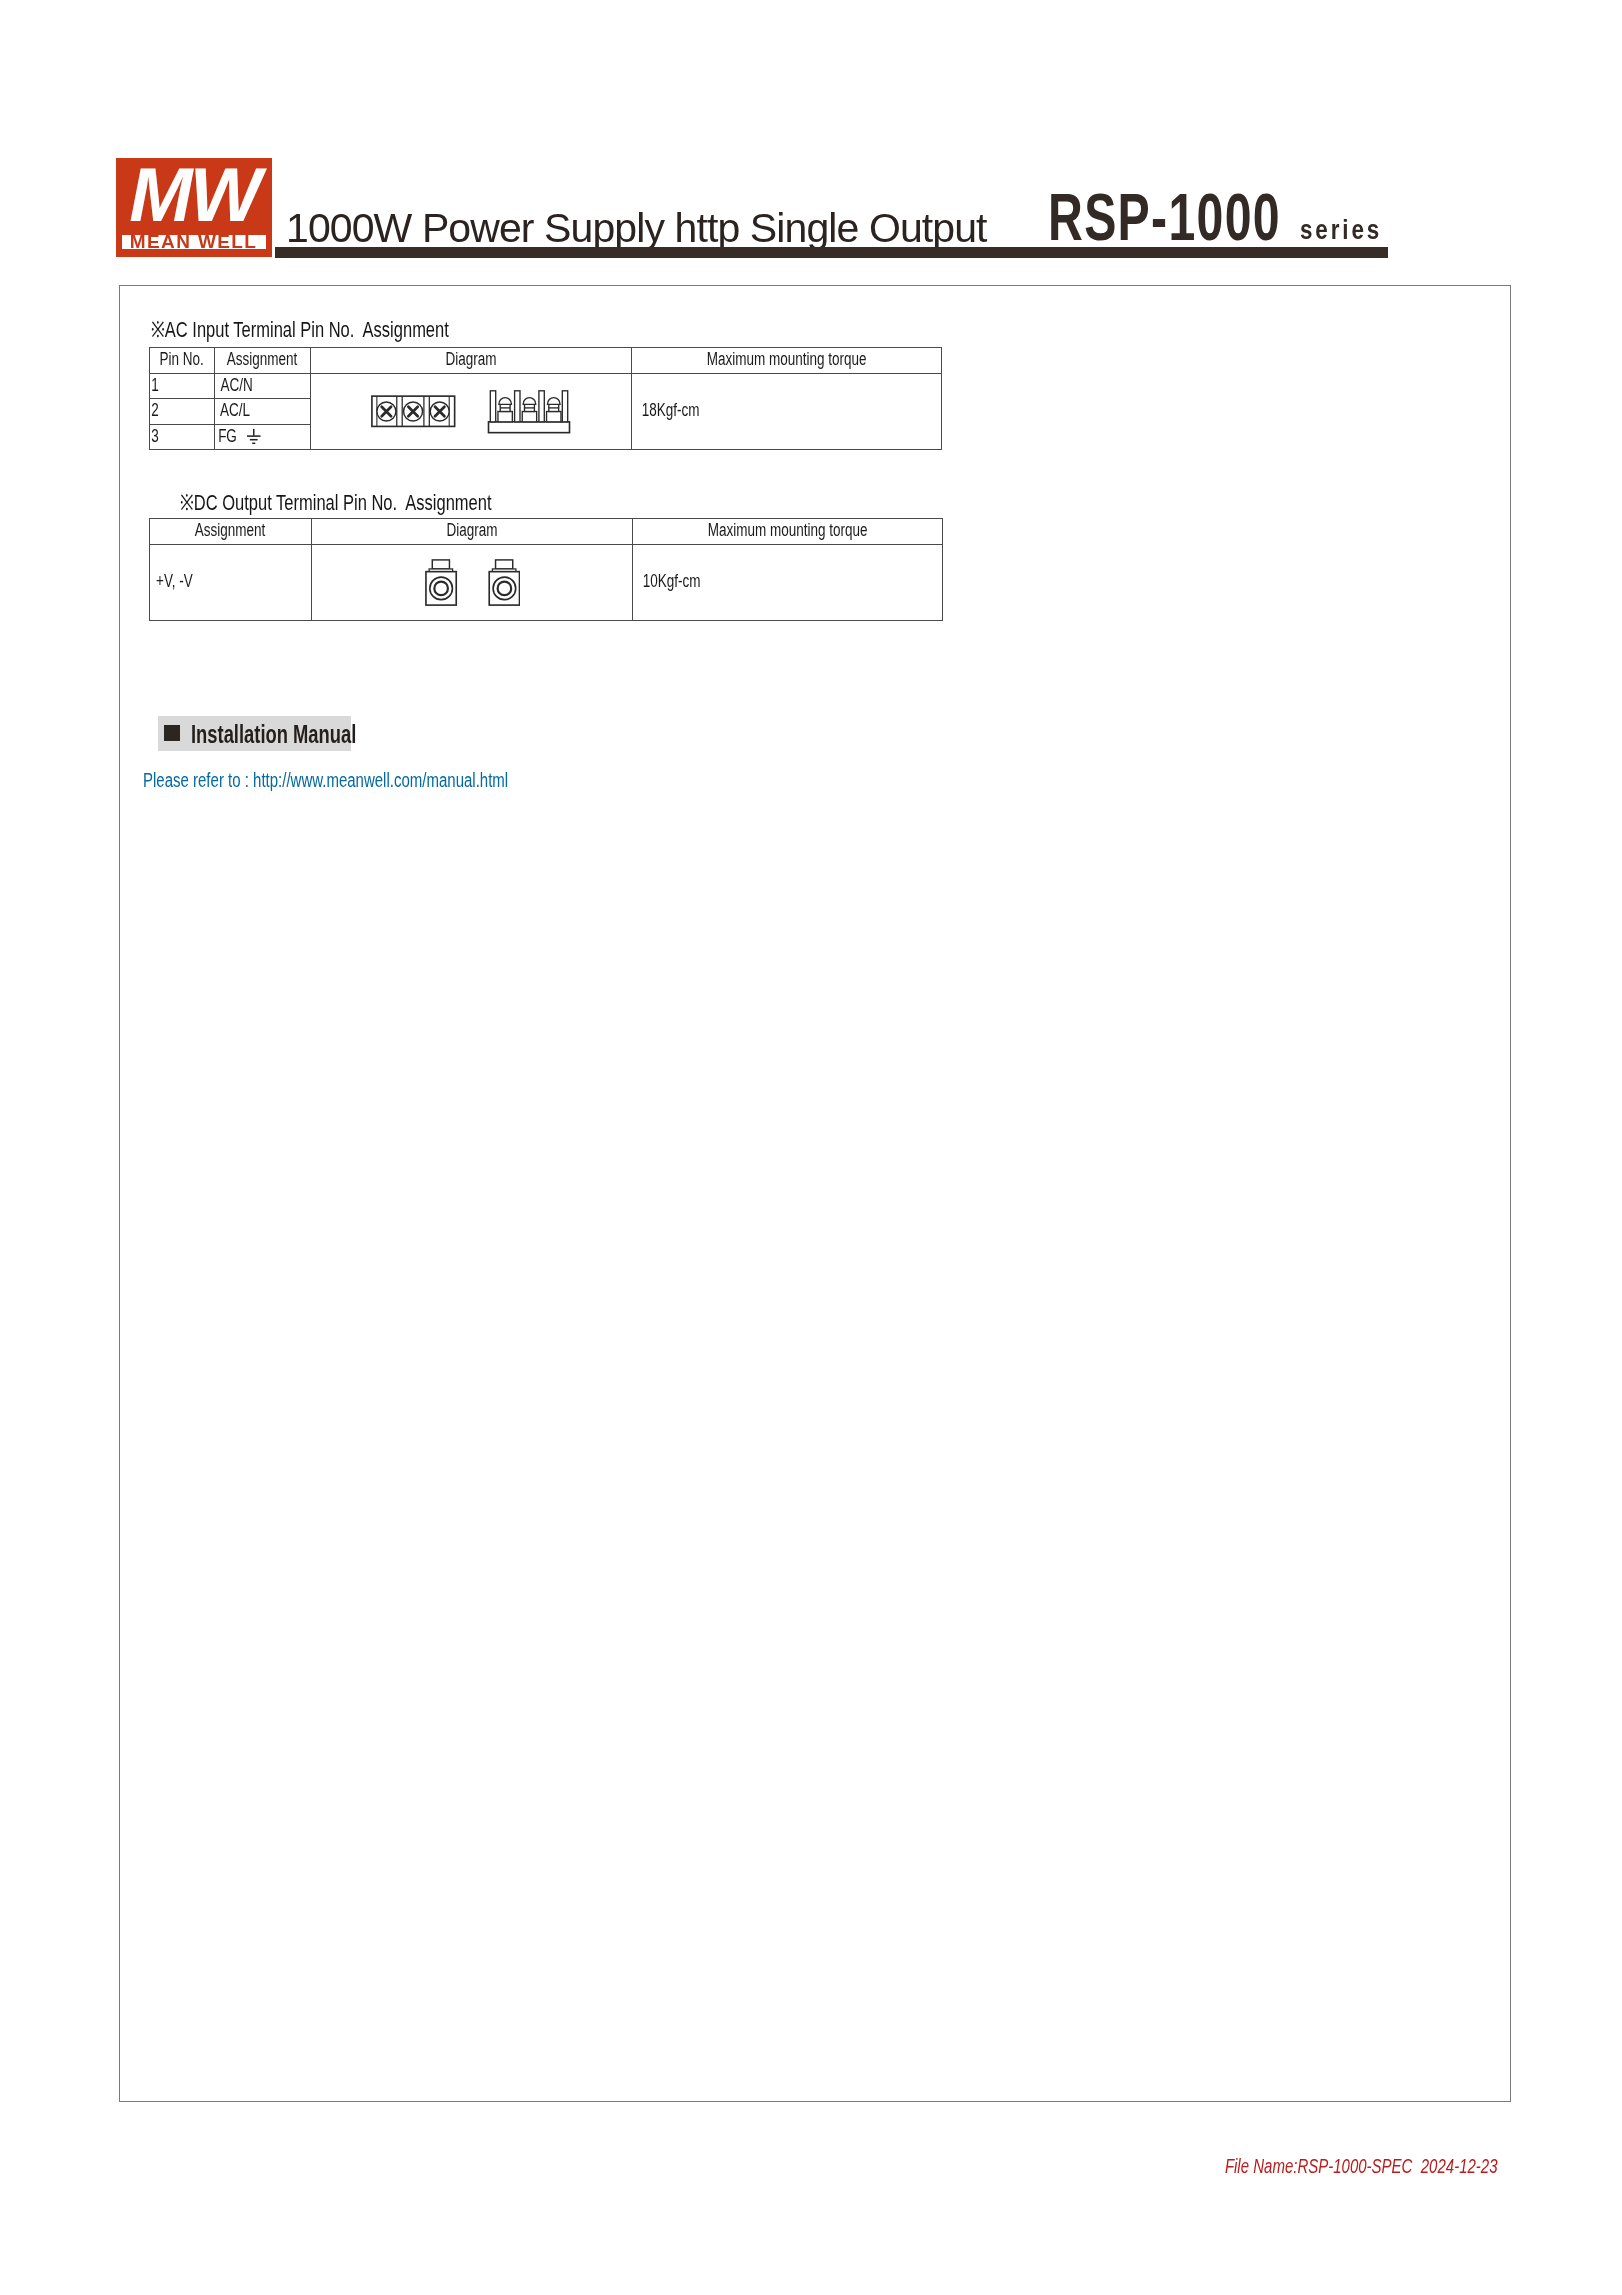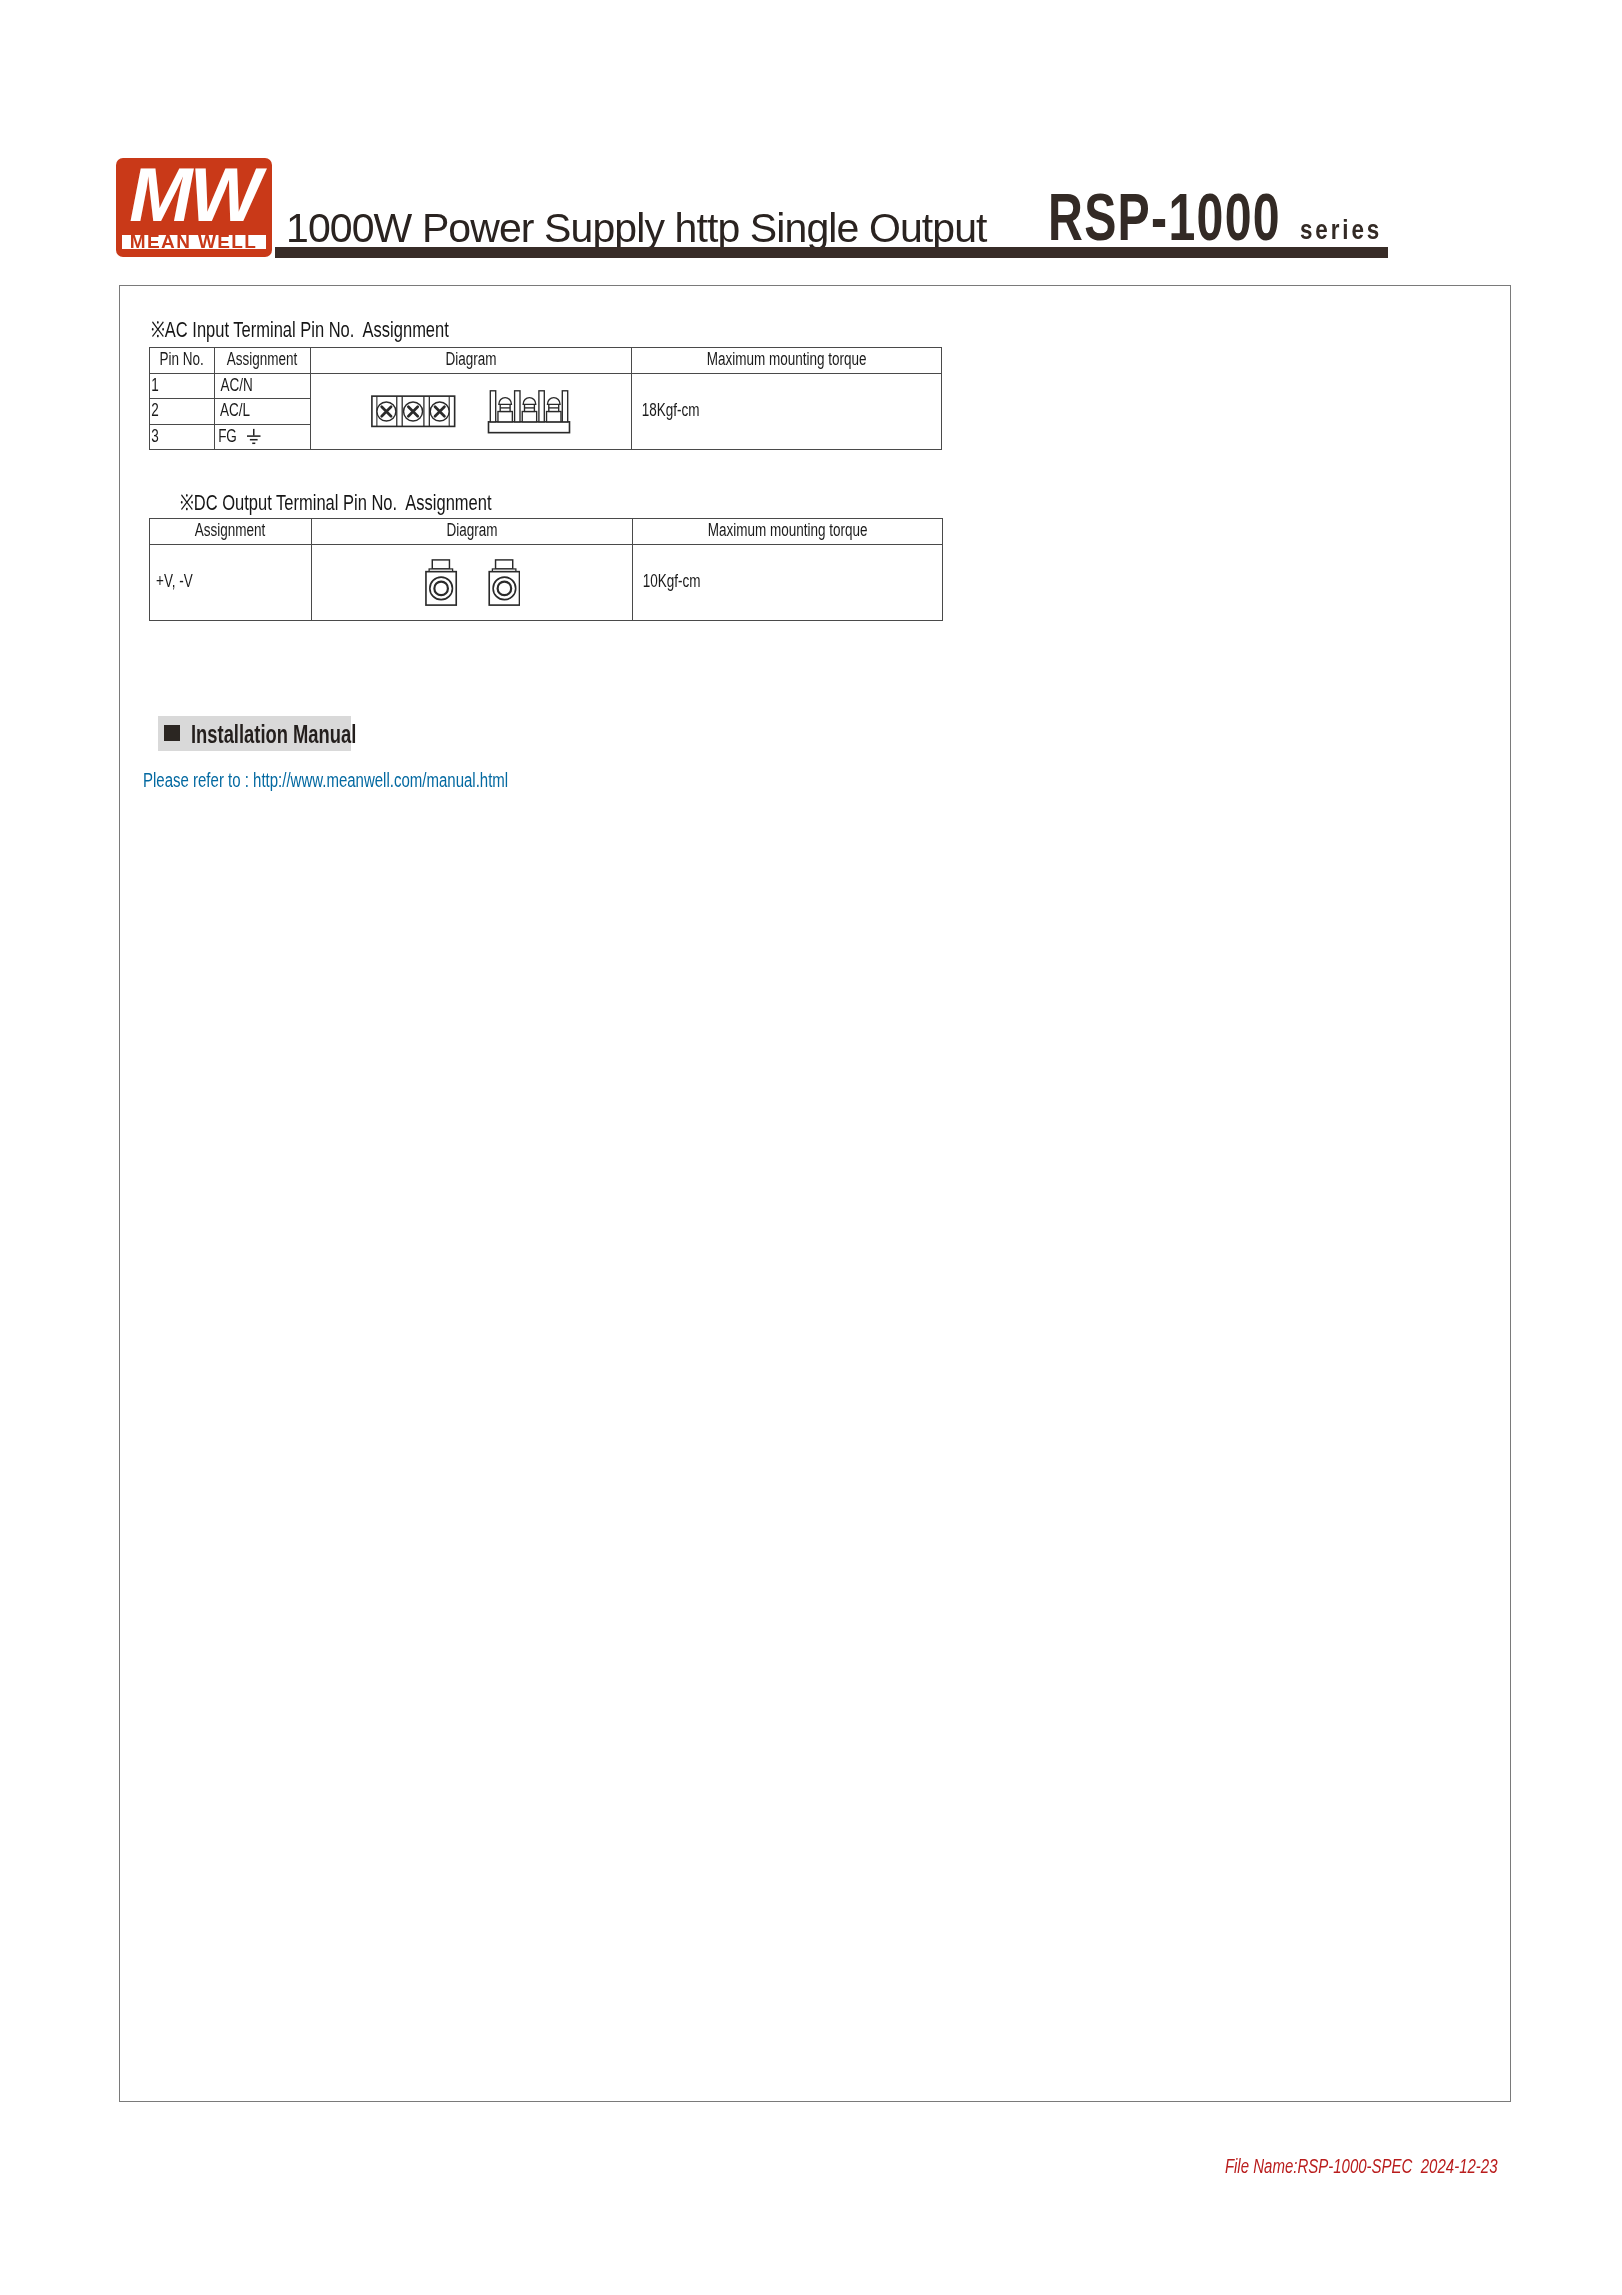--- a/index.html
+++ b/index.html
@@ -8,21 +8,21 @@
     font-family:"Liberation Sans", sans-serif; overflow:hidden; color:#1b1b1b;
   }
   .abs { position:absolute; }
 
   
   .cond-l { display:inline-block; transform:scaleX(0.75); transform-origin:0 50%; white-space:pre; }
   .cond-c { display:inline-block; transform:scaleX(0.75); transform-origin:50% 50%; white-space:pre; }
   .cond-r { display:inline-block; transform:scaleX(0.75); transform-origin:100% 50%; white-space:pre; }
 
   
-  .logo-box { left:116px; top:158px; width:156px; height:99px; background:#c93918;border-radius:7px; }
+  .logo-box { left:116px; top:158px; width:156px; height:99px; background:#c93918; }
   .logo-mw {
     position:absolute; left:0; right:0; top:0px; text-align:center;
     font-size:76px; line-height:73px; font-weight:bold; font-style:italic;
     letter-spacing:-2.7px; color:#ffffff;
   }
   .logo-strip {
     position:absolute; left:5.5px; right:6.4px; bottom:8.2px; height:14px; background:#ffffff;
     display:flex; align-items:center; justify-content:center;
   }
   .logo-strip span {

